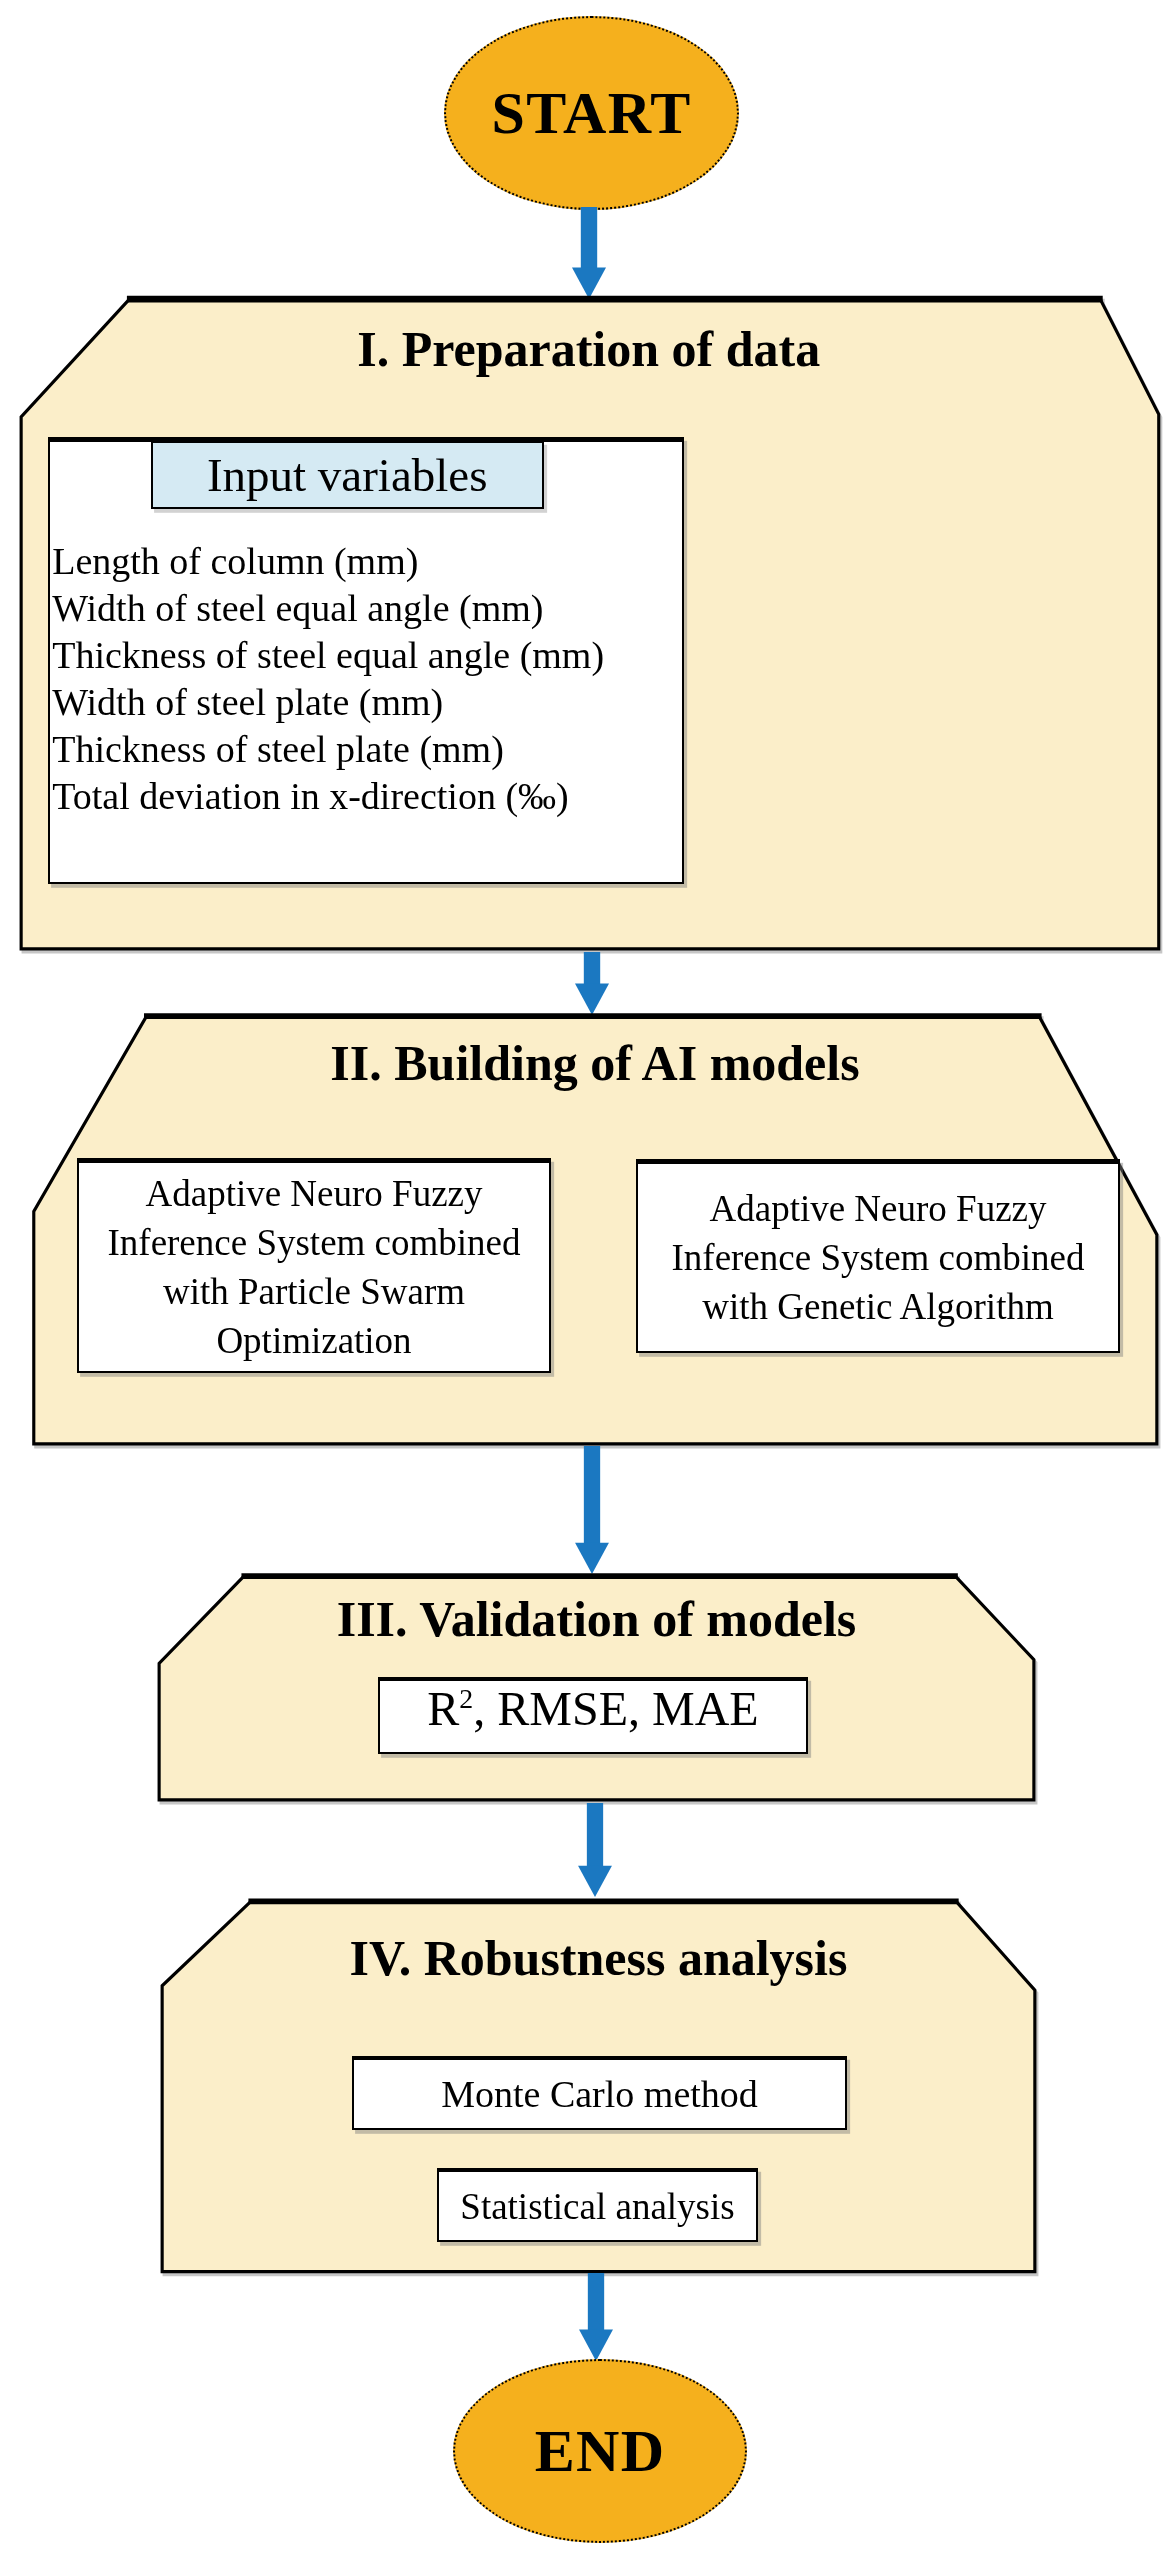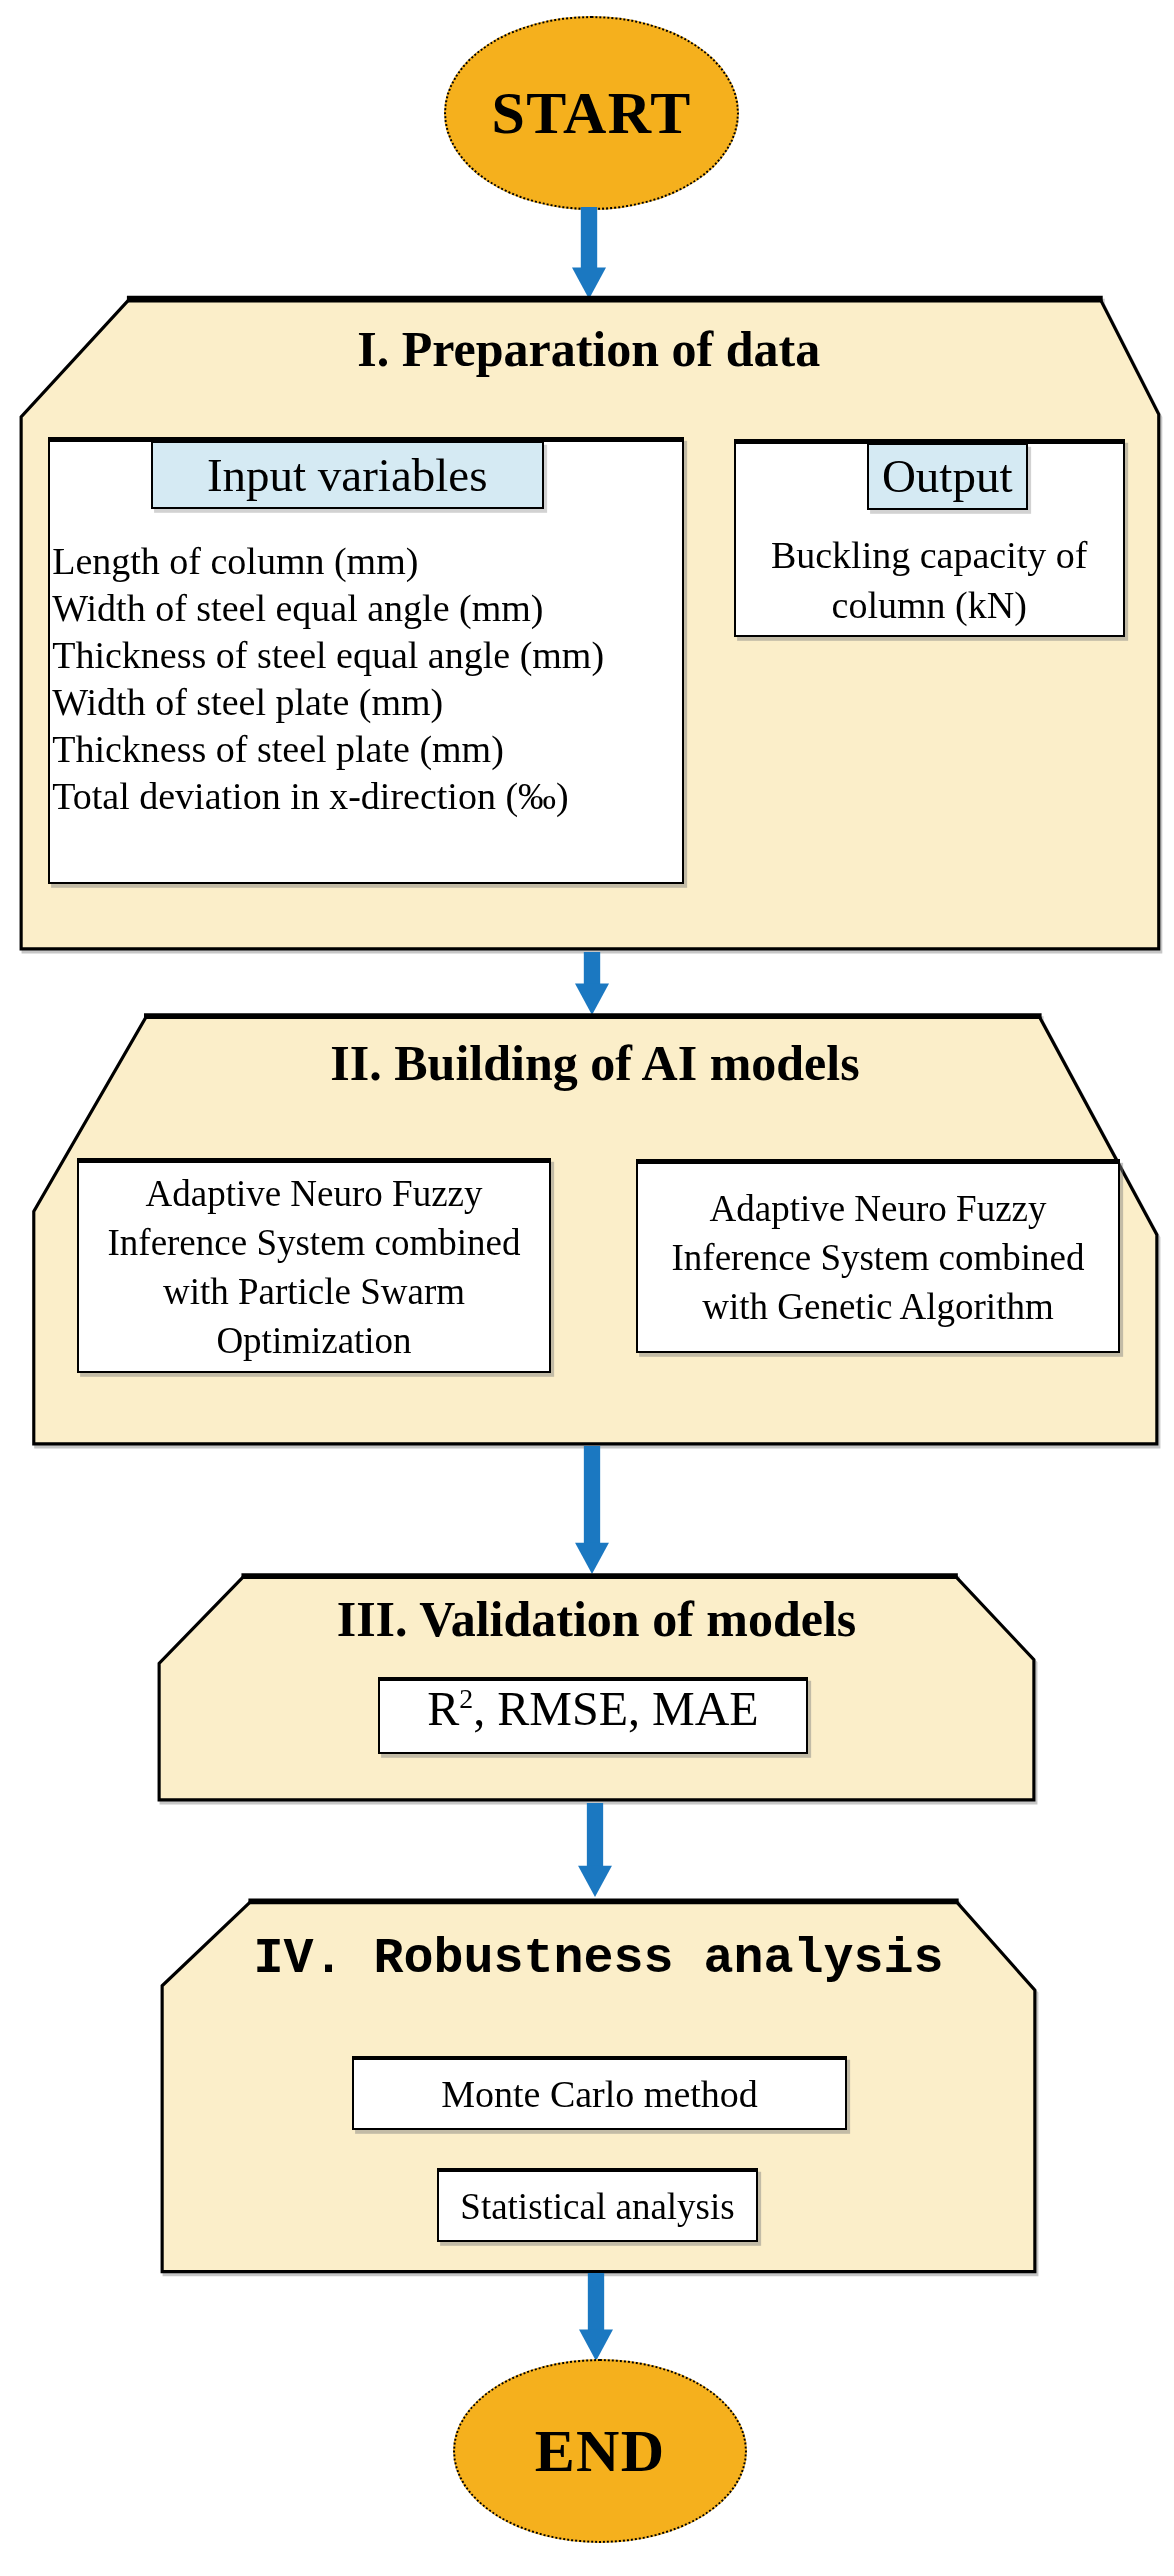--- a/index.html
+++ b/index.html
@@ -85,26 +85,20 @@
     <div class="ivar-list">
       <div>Length of column (mm)</div>
       <div>Width of steel equal angle (mm)</div>
       <div>Thickness of steel equal angle (mm)</div>
       <div>Width of steel plate (mm)</div>
       <div>Thickness of steel plate (mm)</div>
       <div>Total deviation in x-direction (‰)</div>
     </div>
   </div>
 
-  <div class="wbox" style="left:718px;top:143px;width:387px;height:191px;">
-    <div class="bluebox" style="left:131px;top:-1.3px;width:157px;height:63px;">
-      <span>Output</span>
-    </div>
-    <div class="out-text">Buckling capacity of column (kN)</div>
-  </div>
 </div>
 
 <svg class="flow-arrow" style="left:573px;top:952px;" width="38" height="63" viewBox="0 0 60 100">
   <rect x="17" y="0" width="26" height="54" fill="#1B78C1"></rect>
   <polygon points="3,50 57,50 30,100" fill="#1B78C1"></polygon>
 </svg>
 
 <div class="section" style="left:30px;top:1013px;width:1130px;height:434px;">
   <svg class="shape" width="1130" height="434" viewBox="0 0 1794 689">
     <polygon points="185,5 1602,5 1789,352 1789,684 6,684 6,315" fill="#FBEEC9" stroke="#000" stroke-width="5"></polygon>
@@ -141,21 +135,21 @@
 <svg class="flow-arrow" style="left:576px;top:1803px;" width="38" height="94" viewBox="0 0 60 150">
   <rect x="17" y="0" width="26" height="104" fill="#1B78C1"></rect>
   <polygon points="3,100 57,100 30,150" fill="#1B78C1"></polygon>
 </svg>
 
 <div class="section" style="left:159px;top:1898px;width:879px;height:377px;">
   <svg class="shape" width="879" height="377" viewBox="0 0 1396 598">
     <polygon points="146,5 1266,5 1391,146 1391,593 5,593 5,139" fill="#FBEEC9" stroke="#000" stroke-width="5"></polygon>
     <line x1="142" y1="5" x2="1270" y2="5" stroke="#000" stroke-width="9"></line>
   </svg>
-  <div class="sec-title" style="top:25px;font-family:Liberation Mono, monospace;">IV. Robustness analysis</div>
+  <div class="sec-title" style="top:25px;">IV. Robustness analysis</div>
 
   <div class="small-box" style="left:193px;top:158px;width:491px;height:68px;">
     <span>Monte Carlo method</span>
   </div>
 
   <div class="small-box" style="left:278px;top:270px;width:317px;height:68px;font-size:37px;">
     <span>Statistical analysis</span>
   </div>
 </div>
 

